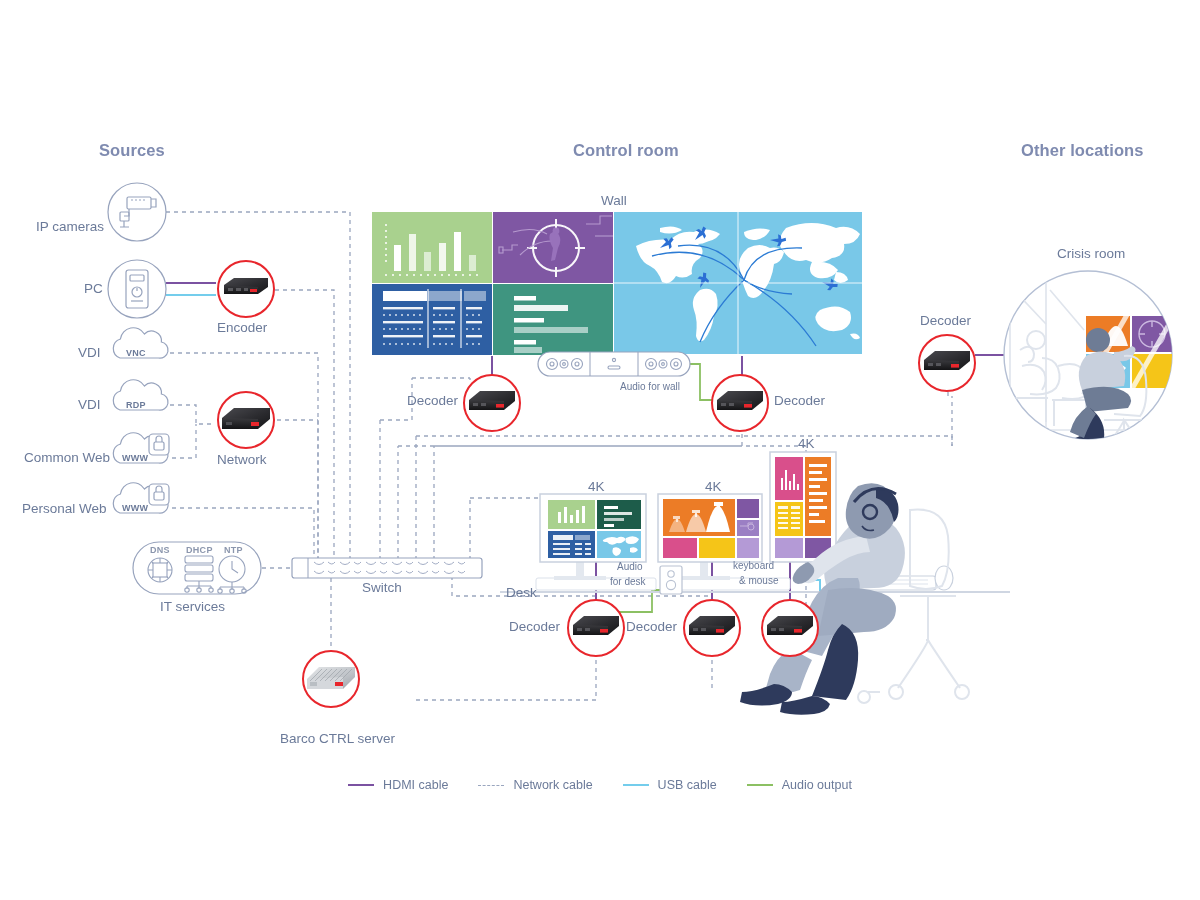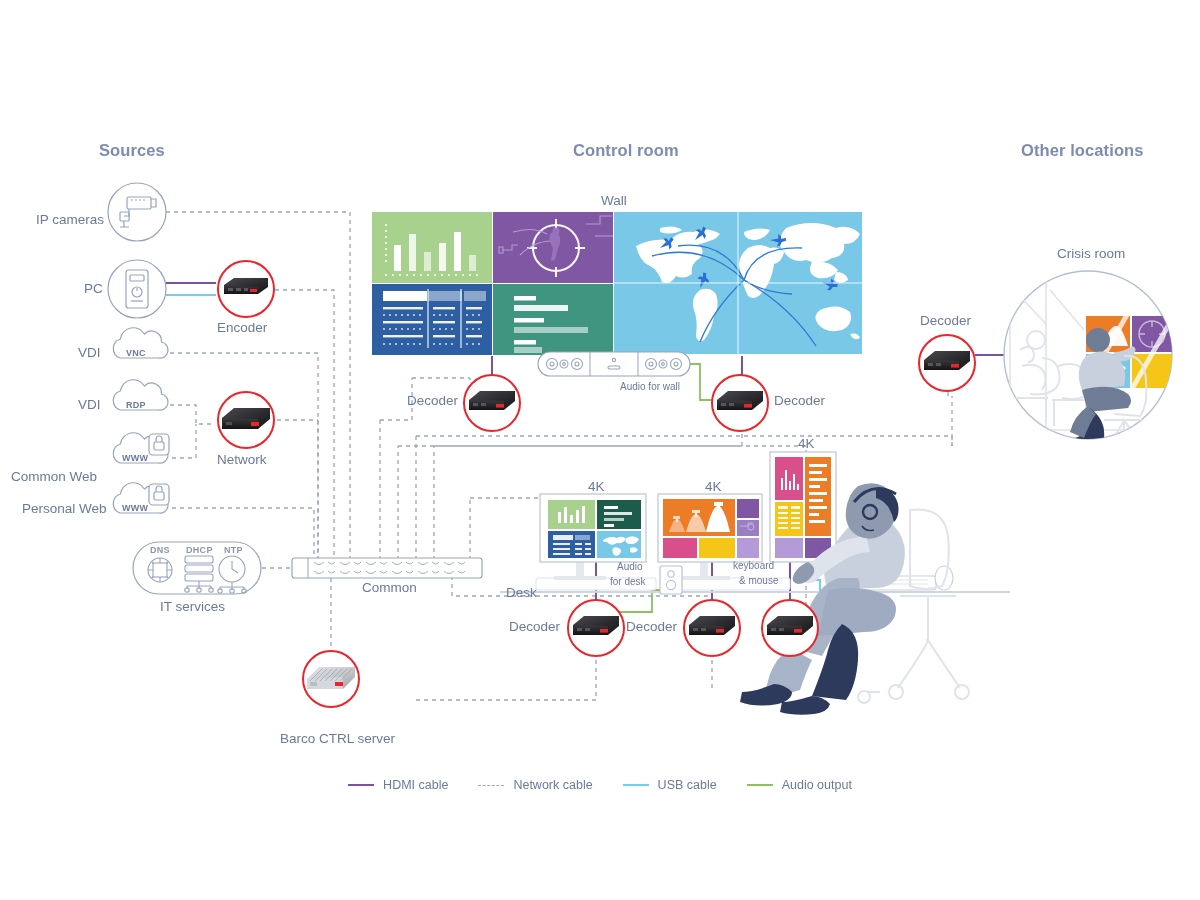--- a/index.html
+++ b/index.html
@@ -714,39 +714,39 @@
       <rect x="-19" y="0" width="5" height="3" fill="#55555a"></rect>
           <rect x="-11" y="0" width="5" height="3" fill="#55555a"></rect>
     </g>
   </g>
 </svg>
 
 <div class="col-title" style="left:99px;top:141px;">Sources</div>
 <div class="col-title" style="left:573px;top:141px;">Control room</div>
 <div class="col-title" style="left:1021px;top:141px;">Other locations</div>
 
-<div class="lbl" style="left:36px;top:212px;">IP cameras</div>
+<div class="lbl" style="left:36px;top:219px;">IP cameras</div>
 <div class="lbl" style="left:84px;top:281px;">PC</div>
 <div class="lbl" style="left:78px;top:345px;">VDI</div>
 <div class="lbl tiny" style="left:126px;top:348px;color:#6b7a99;">VNC</div>
 <div class="lbl" style="left:78px;top:397px;">VDI</div>
 <div class="lbl tiny" style="left:126px;top:400px;color:#6b7a99;">RDP</div>
-<div class="lbl" style="left:11px;top:450px;margin-top:19px;">Common Web</div>
+<div class="lbl" style="left:24px;top:450px;">Common Web</div>
 <div class="lbl tiny" style="left:122px;top:453px;color:#6b7a99;">WWW</div>
 <div class="lbl" style="left:22px;top:501px;">Personal Web</div>
 <div class="lbl tiny" style="left:122px;top:503px;color:#6b7a99;">WWW</div>
 
 <div class="lbl tiny" style="left:150px;top:545px;color:#8b96ad;">DNS</div>
 <div class="lbl tiny" style="left:186px;top:545px;color:#8b96ad;">DHCP</div>
 <div class="lbl tiny" style="left:224px;top:545px;color:#8b96ad;">NTP</div>
 <div class="lbl" style="left:160px;top:599px;">IT services</div>
 
 <div class="lbl" style="left:217px;top:320px;">Encoder</div>
 <div class="lbl" style="left:217px;top:452px;">Network</div>
-<div class="lbl" style="left:362px;top:580px;">Common</div>
+<div class="lbl" style="left:362px;top:580px;">Switch</div>
 <div class="lbl" style="left:280px;top:709px;margin-top:22px;">Barco CTRL server</div>
 
 <div class="lbl" style="left:601px;top:193px;">Wall</div>
 <div class="lbl mid" style="left:620px;top:381px;">Audio for wall</div>
 <div class="lbl" style="left:407px;top:393px;">Decoder</div>
 <div class="lbl" style="left:774px;top:393px;">Decoder</div>
 
 <div class="lbl" style="left:588px;top:479px;">4K</div>
 <div class="lbl" style="left:705px;top:479px;">4K</div>
 <div class="lbl" style="left:798px;top:436px;">4K</div>

